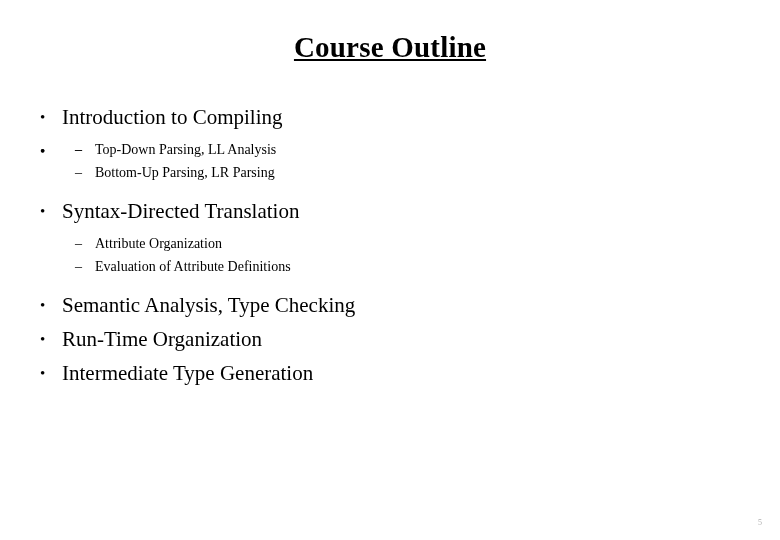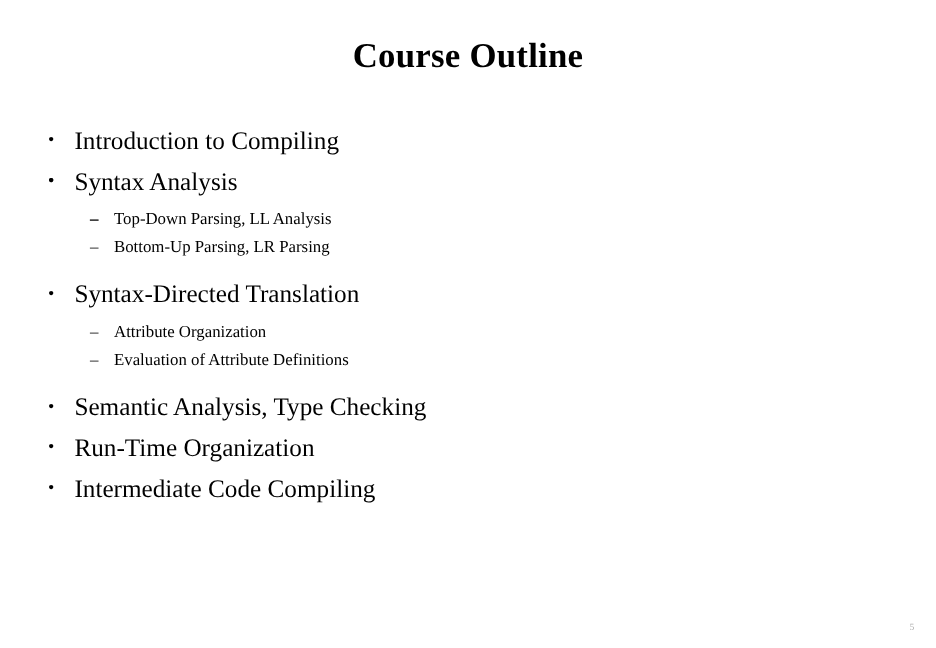--- a/index.html
+++ b/index.html
@@ -26,20 +26,21 @@
   .slide-title {
     position: absolute;
     left: 0;
     top: 30px;
     width: 780px;
     text-align: center;
     font-size: 29px;
     font-weight: bold;
     letter-spacing: 0.2px;
     line-height: 1.2;
+    text-decoration: underline;
   }
 
   .body-content {
     position: absolute;
     left: 36px;
     top: 100px;
     width: 700px;
   }
 
   .bullet-l1 {
@@ -105,21 +106,20 @@
       <span class="marker">•</span>
       <span>Introduction to Compiling</span>
     </div>
 
     <div class="bullet-l1">
       <span class="marker">•</span>
     </div>
 
     <div class="bullet-l1">
       <span class="marker">•</span>
-      <span>Syntax Analysis</span>
     </div>
     <div class="sublist">
       <div class="bullet-l2">
         <span class="marker">–</span>
       </div>
       <div class="bullet-l2">
         <span class="marker">–</span>
         <span>Top-Down Parsing, LL Analysis</span>
       </div>
       <div class="bullet-l2">
@@ -148,20 +148,20 @@
       <span>Semantic Analysis, Type Checking</span>
     </div>
 
     <div class="bullet-l1">
       <span class="marker">•</span>
       <span>Run-Time Organization</span>
     </div>
 
     <div class="bullet-l1">
       <span class="marker">•</span>
-      <span>Intermediate Code Compiling</span>
+      <span>Intermediate Type Generation</span>
     </div>
 
   </div>
 
   <div class="page-number">5</div>
 
 </div>
 
 </body></html>

